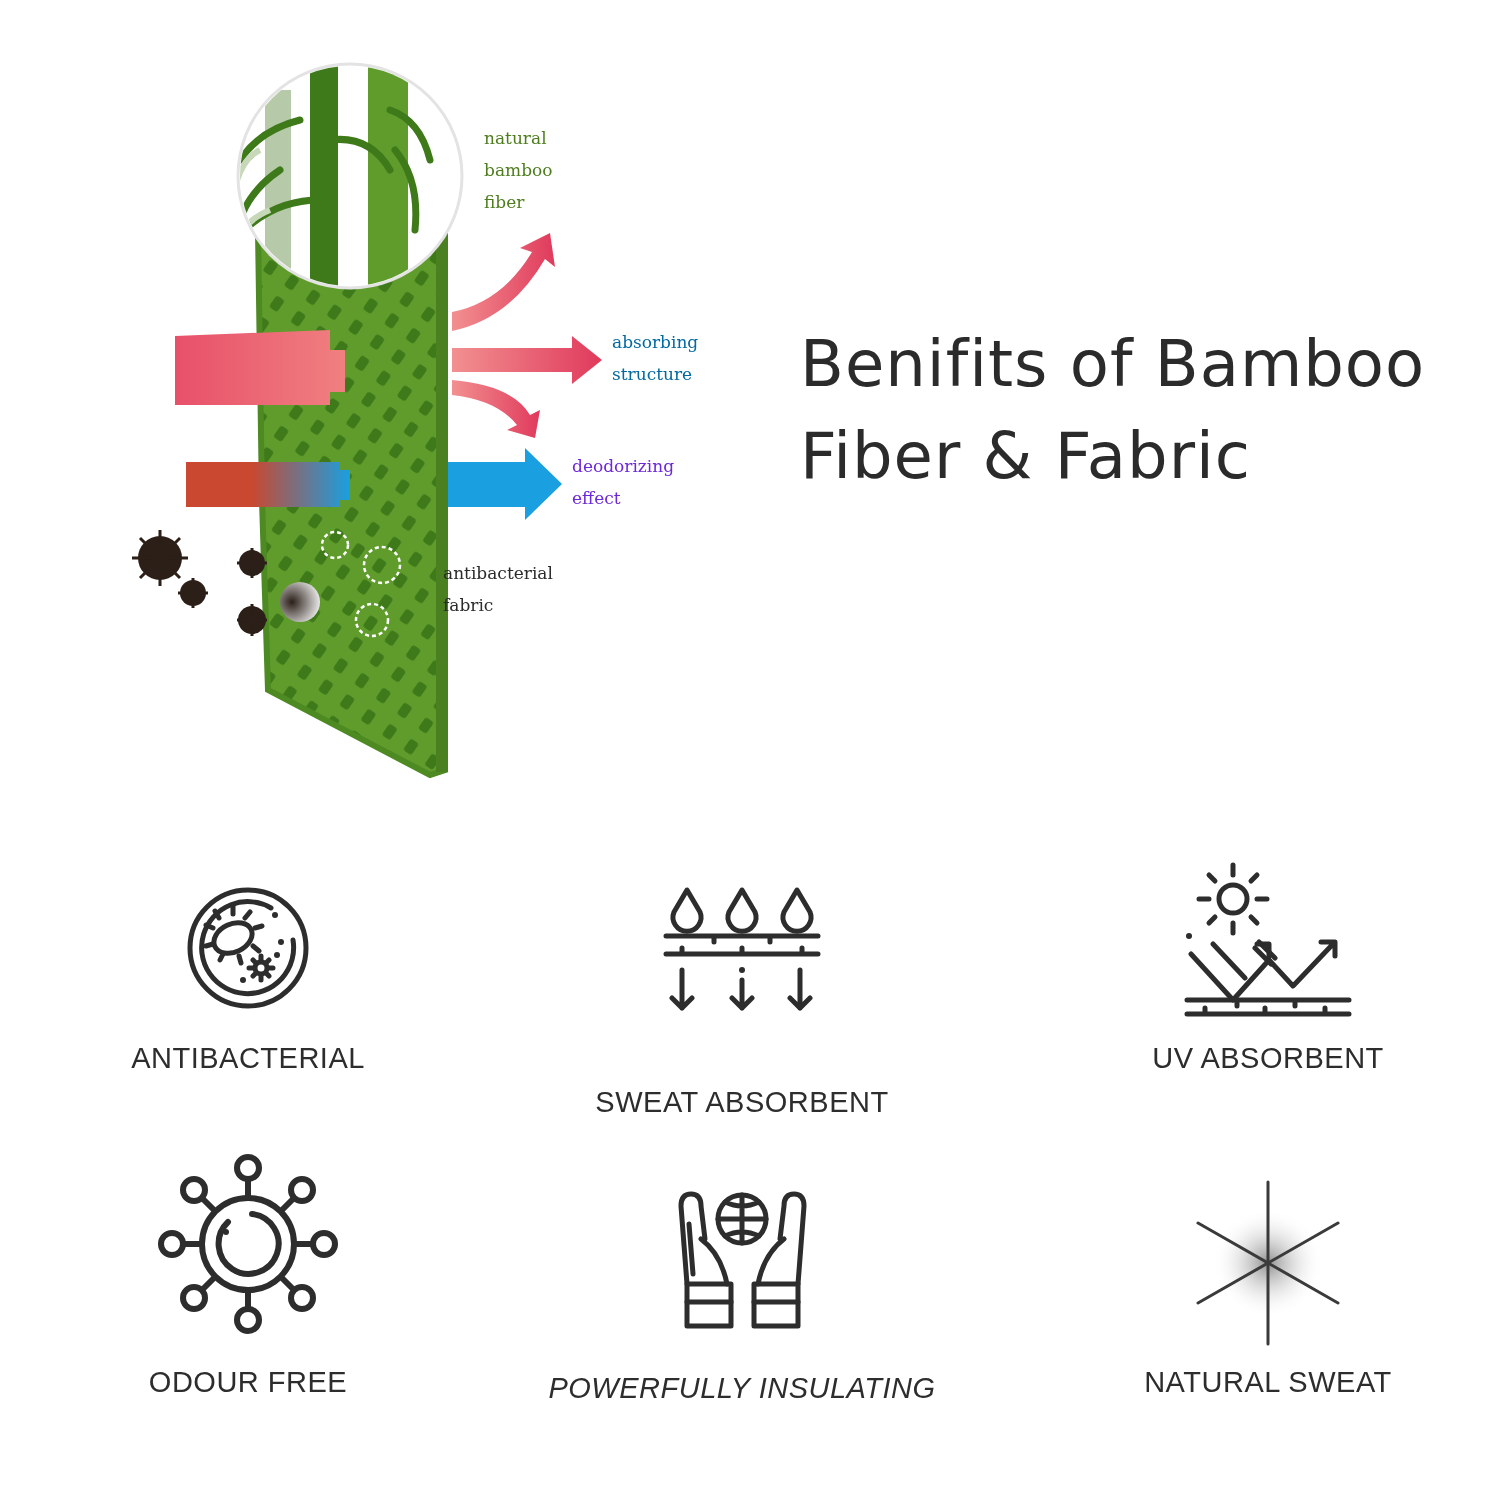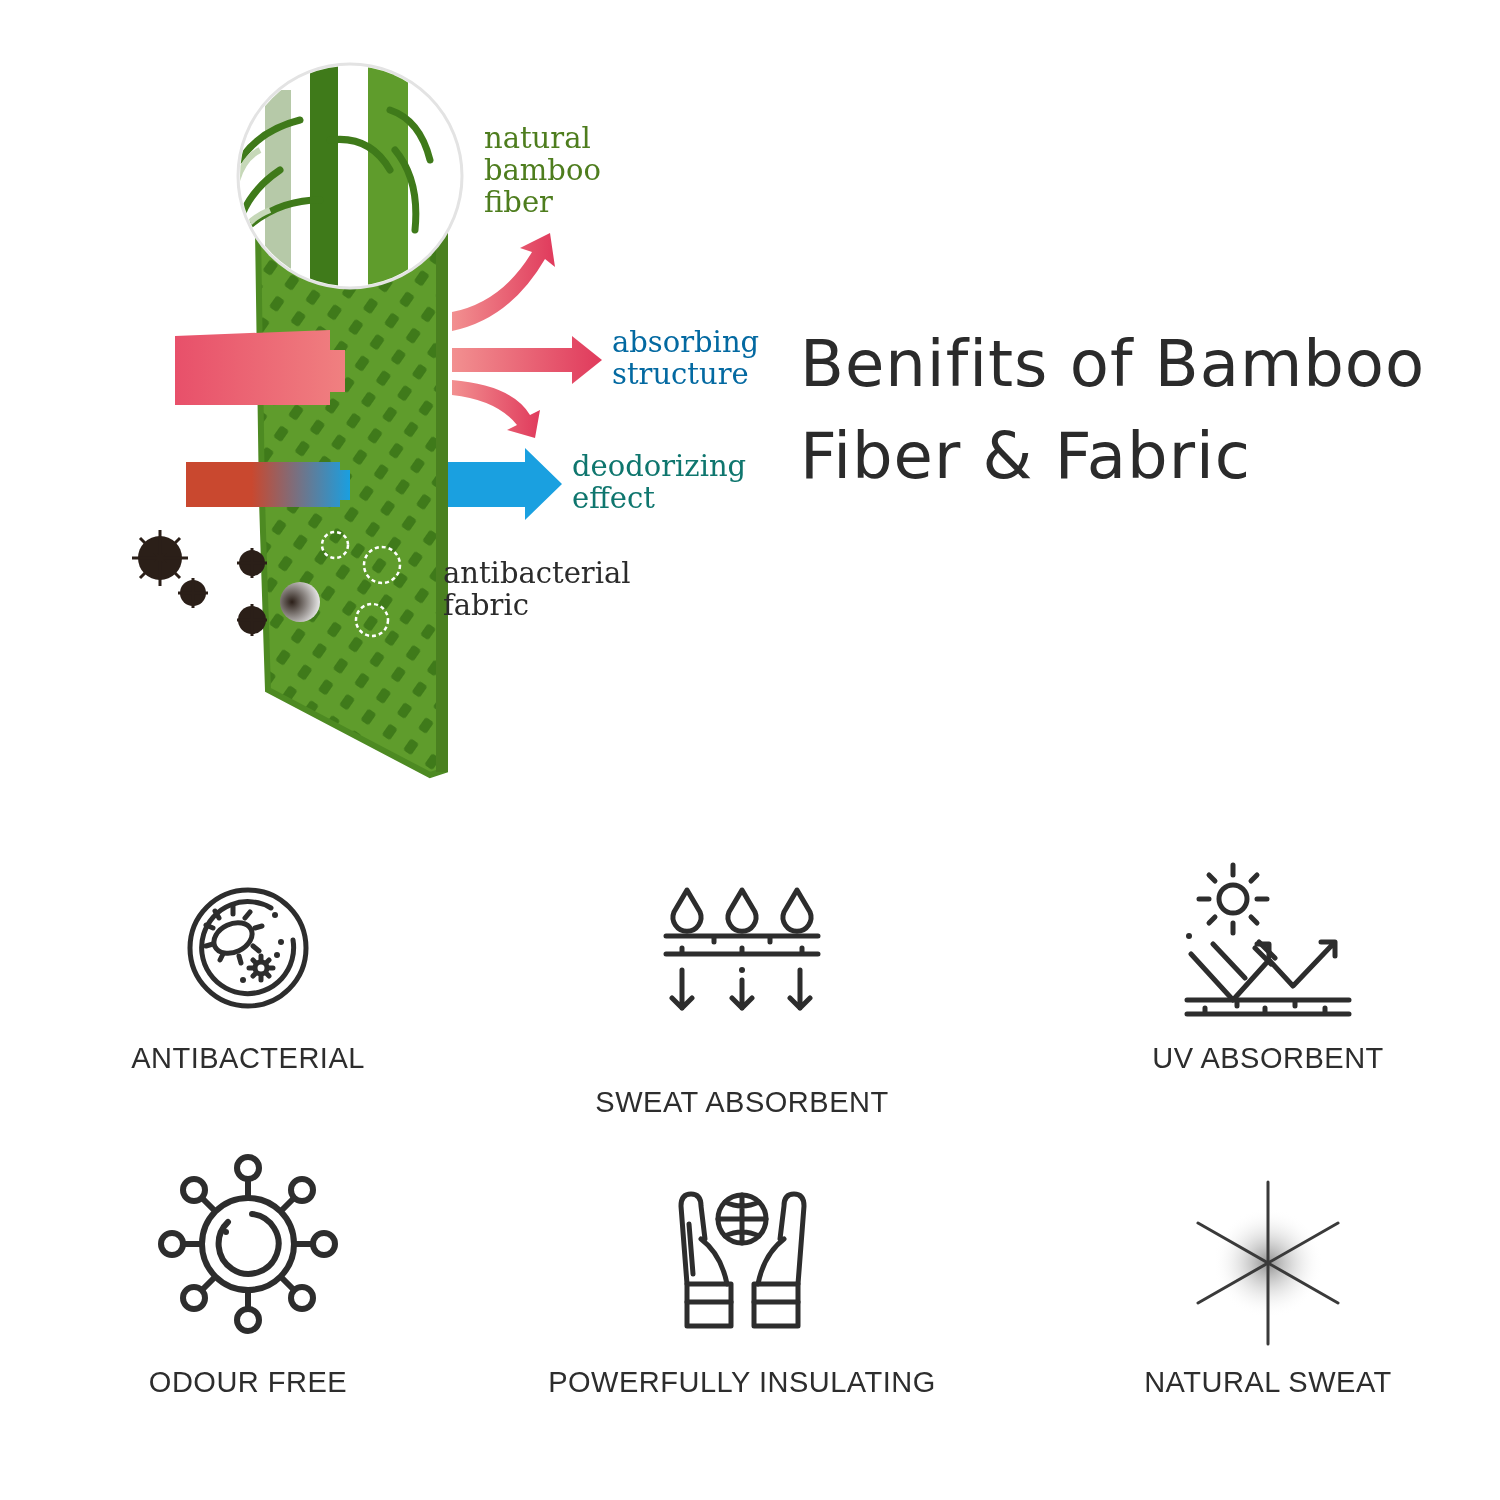--- a/index.html
+++ b/index.html
@@ -1,19 +1,19 @@
 <!DOCTYPE html>
 <html><head>
 <meta charset="utf-8">
 <style>
   html, body { margin:0; padding:0; background:#ffffff; }
   body { width:1500px; height:1500px; position:relative; overflow:hidden; font-family:"DejaVu Sans", sans-serif; }
   .abs { position:absolute; }
   .illus { left:120px; top:60px; width:660px; height:720px; }
-  .label-serif { font-family:"DejaVu Serif", serif; font-size:29px; line-height:32px; position:absolute; white-space:pre-line; }
+  .label-serif { font-family:"DejaVu Serif", serif; font-size:17px; line-height:32px; position:absolute; white-space:pre-line; }
   .title { position:absolute; left:800px; top:318px; width:640px; text-align:left; font-family:"DejaVu Sans", sans-serif; font-weight:200; color:#2b2b2b; font-size:64px; line-height:92px; letter-spacing:1px; }
   .title span { display:block; font-weight:normal; -webkit-text-stroke:0; }
   .feature { position:absolute; width:420px; text-align:center; }
   .feature .icon { display:block; margin:0 auto; }
   .feature .flabel { position:absolute; left:0; right:0; font-family:"Liberation Sans", sans-serif; font-size:29px; color:#2d2d2d; letter-spacing:0.5px; }
 </style>
 </head>
 <body>
 
 <div class="abs illus">
@@ -83,21 +83,21 @@
       <circle cx="372" cy="620" r="16" stroke-dasharray="4 3"></circle>
     </g>
   </svg>
 </div>
 
 <div class="label-serif" style="left:484px;top:122px;color:#4e7d1e;">natural
 bamboo
 fiber</div>
 <div class="label-serif" style="left:612px;top:326px;color:#0369a1;">absorbing
 structure</div>
-<div class="label-serif" style="left:572px;top:450px;color:#0f766e;">deodorizing
+<div class="label-serif" style="left:572px;top:450px;color:#6d28d9;">deodorizing
 effect</div>
 <div class="label-serif" style="left:443px;top:557px;color:#2b2b2b;">antibacterial
 fabric</div>
 
 <div class="title">
   <span>Benifits of Bamboo</span>
   <span>Fiber &amp; Fabric</span>
 </div>
 
 <div class="feature" style="left:38px;top:880px;height:220px;">
@@ -175,21 +175,21 @@
       <circle cx="67" cy="35" r="24"></circle>
       <path d="M43,35 h48 M67,11 v48 M50,18 q17,8 34,0 M50,52 q17,-8 34,0"></path>
       <path d="M12,100 L6,22 q0,-12 10,-12 q10,0 10,12 L30,55 M26,55 q20,15 26,45 M14,40 L18,90"></path>
       <path d="M123,100 L129,22 q0,-12 -10,-12 q-10,0 -10,12 L105,55 M109,55 q-20,15 -26,45"></path>
       <rect x="12" y="100" width="44" height="42"></rect>
         <path d="M12,118 h44"></path>
       <rect x="79" y="100" width="44" height="42"></rect>
         <path d="M79,118 h44"></path>
     </g>
   </svg>
-  <div class="flabel" style="top:182px;">POWERFULLY INSULATING</div>
+  <div class="flabel" style="top:188px;font-style:italic;">POWERFULLY INSULATING</div>
 </div>
 
 <div class="feature" style="left:1058px;top:1178px;height:244px;">
   <svg class="icon" width="160" height="170" viewBox="0 0 160 170">
     <defs>
       <radialGradient id="glow" cx="0.5" cy="0.5" r="0.5">
         <stop offset="0" stop-color="#444" stop-opacity="0.6"></stop>
           <stop offset="1" stop-color="#fff" stop-opacity="0"></stop>
       </radialGradient>
     </defs>

